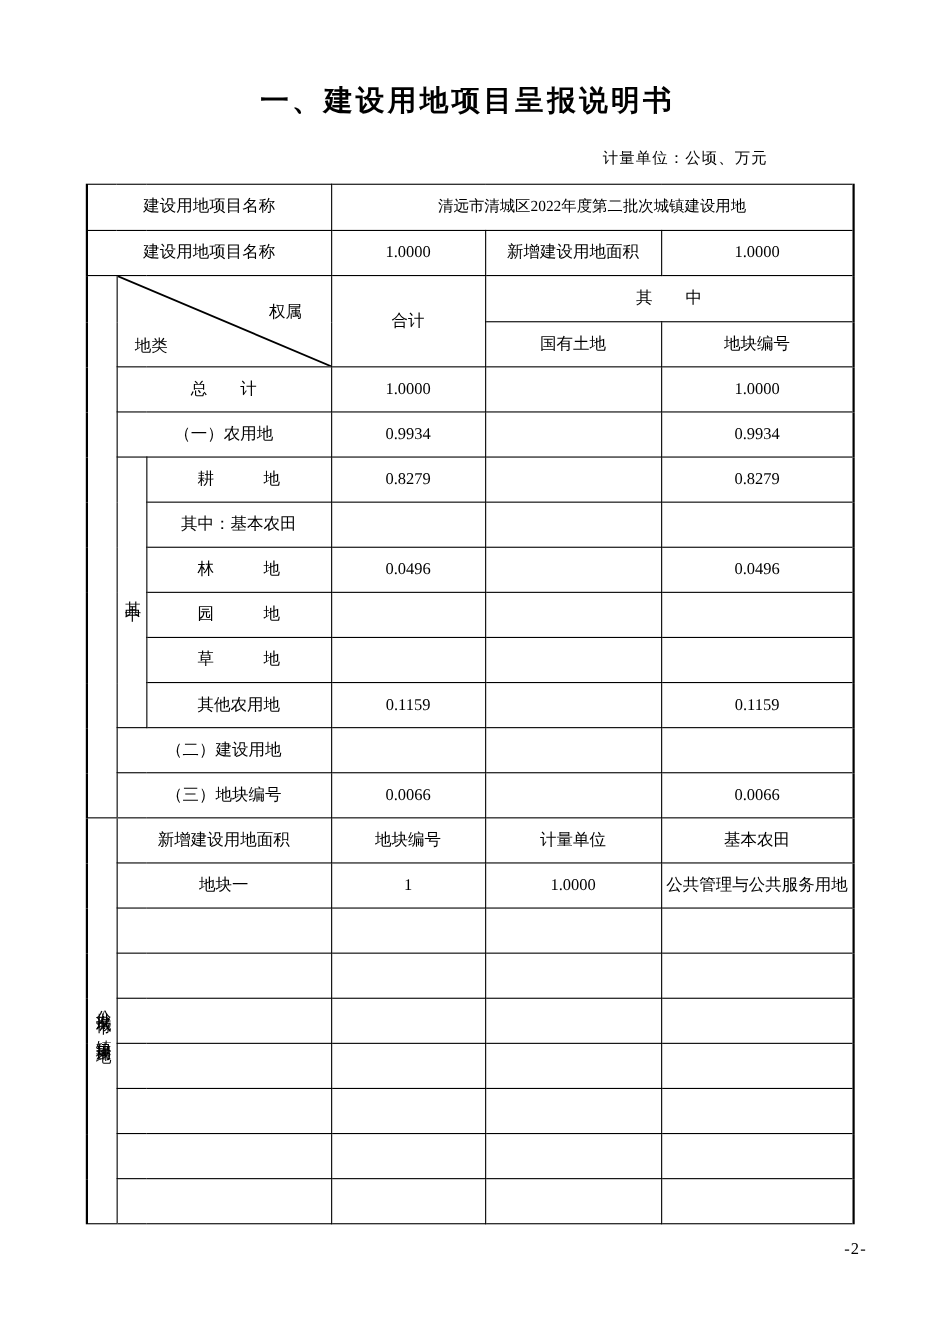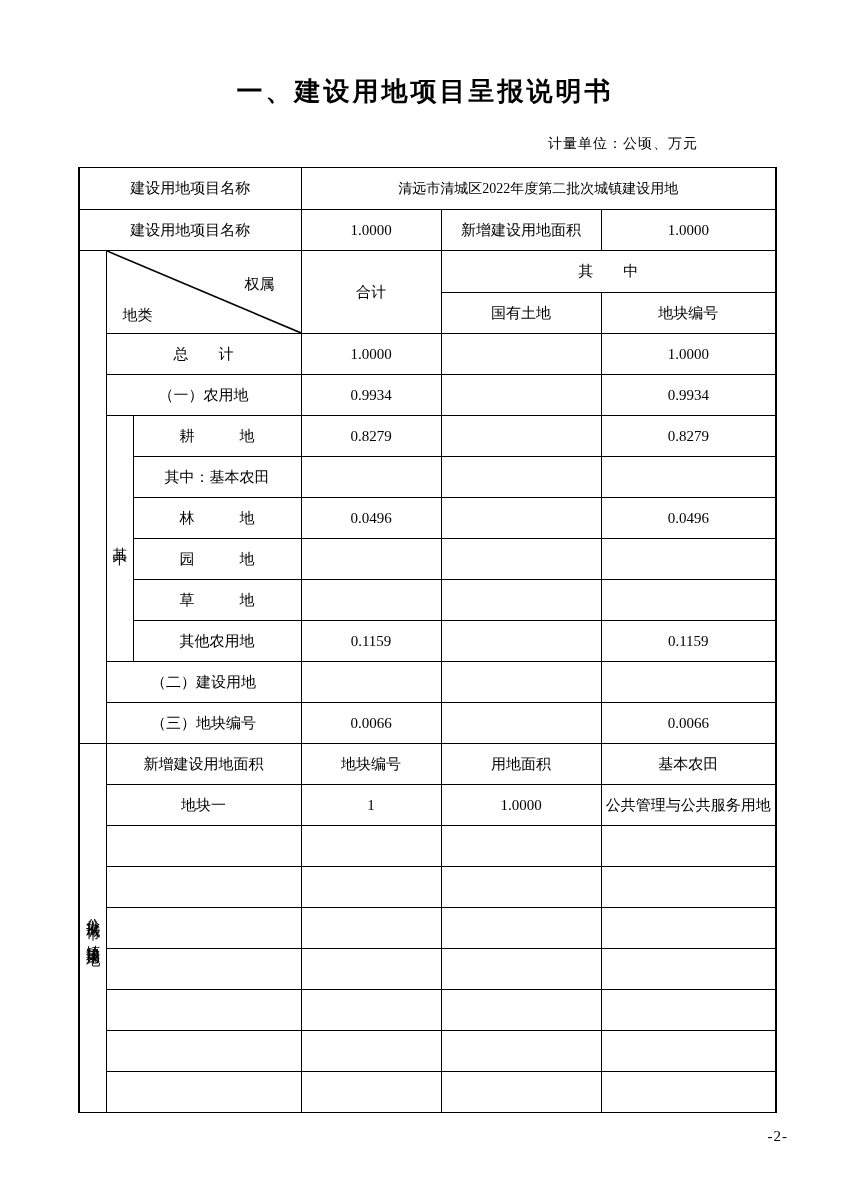--- a/index.html
+++ b/index.html
@@ -233,21 +233,21 @@
         <td class="r41" colspan="2">（三）地块编号</td>
         <td class="r41">0.0066</td>
         <td class="r41"></td>
         <td class="r41 outer-r">0.0066</td>
       </tr>
 
       <tr>
         <td class="outer-l vlabel vlabel-long" rowspan="9" style="border-right:none;"><span class="vtxt">分批次城市/镇建设用地</span></td>
         <td class="r41" colspan="2">新增建设用地面积</td>
         <td class="r41">地块编号</td>
-        <td class="r41">用地面积</td>
+        <td class="r41">计量单位</td>
         <td class="r41 outer-r">基本农田</td>
       </tr>
 
       <tr>
         <td class="r41" colspan="2">地块一</td>
         <td class="r41">1</td>
         <td class="r41">1.0000</td>
         <td class="r41 outer-r nowrap-small">公共管理与公共服务用地</td>
       </tr>
 

